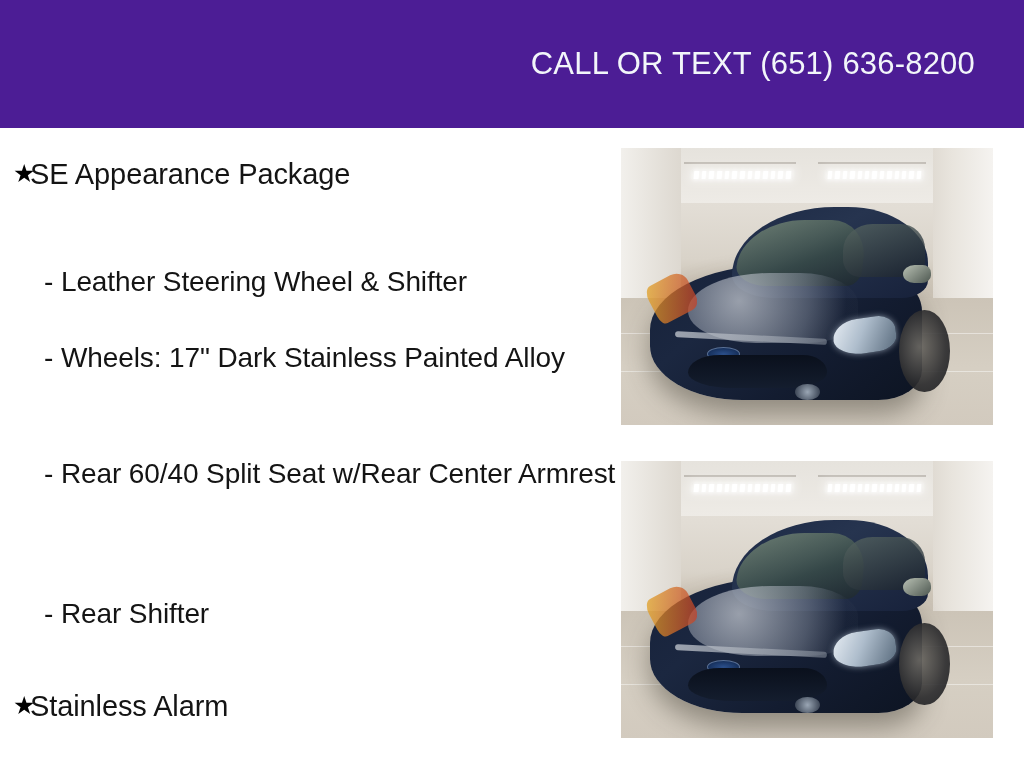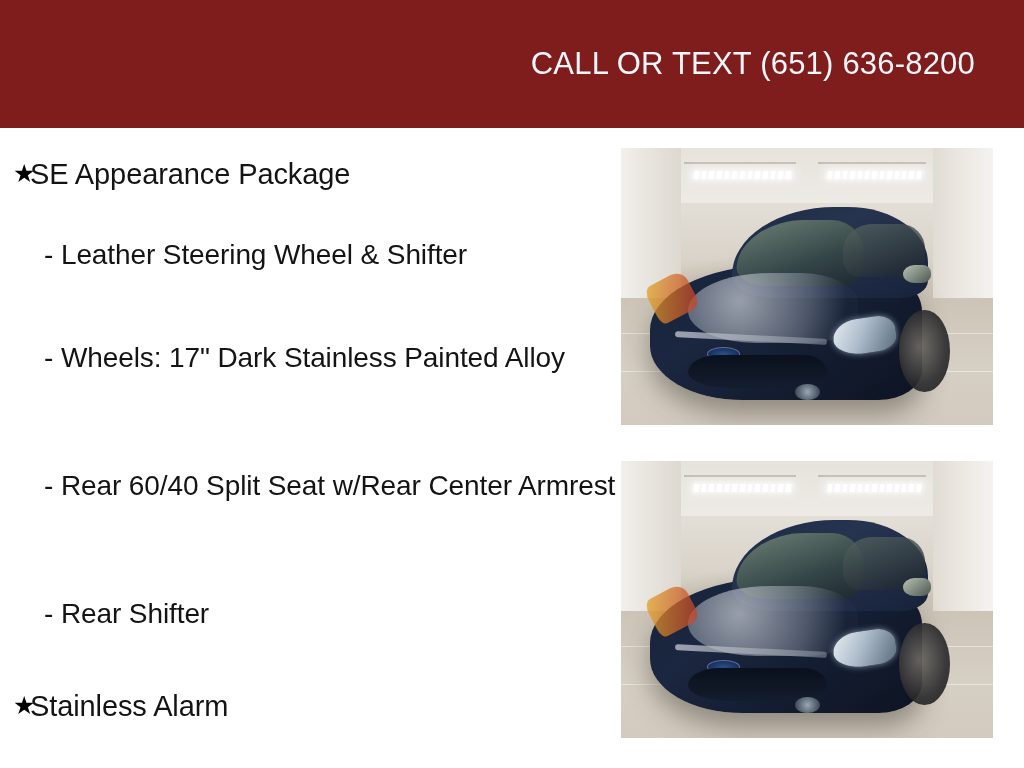--- a/index.html
+++ b/index.html
@@ -17,21 +17,21 @@
     position: relative;
   }
 
   
   .header-bar {
     position: absolute;
     left: 0;
     top: 0;
     width: 1024px;
     height: 128px;
-    background: #7f1d1d;
+    background: #4c1d95;
     box-sizing: border-box;
     display: flex;
     align-items: center;
     justify-content: flex-end;
     padding-right: 49px;
   }
   .header-phone {
     color: #f2f6fa;
     font-size: 31px;
     letter-spacing: 0.2px;
@@ -309,29 +309,29 @@
 
 <div class="content">
 
   <div class="feature-list">
 
     <div class="feature-item" style="top:28px;">
       <span class="bullet-star">★</span>
       <span class="feature-text">SE Appearance Package</span>
     </div>
 
-    <div class="feature-item sub" style="top:109px;">
+    <div class="feature-item sub" style="top:136px;">
       <span class="feature-text">- Leather Steering Wheel &amp; Shifter</span>
     </div>
 
     <div class="feature-item sub" style="top:212px;">
       <span class="feature-text">- Wheels: 17" Dark Stainless Painted Alloy</span>
     </div>
 
-    <div class="feature-item sub" style="top:340px;">
+    <div class="feature-item sub" style="top:328px;">
       <span class="feature-text">- Rear 60/40 Split Seat w/Rear Center Armrest</span>
     </div>
 
     <div class="feature-item sub" style="top:468px;">
       <span class="feature-text">- Rear Shifter</span>
     </div>
 
     <div class="feature-item" style="top:560px;">
       <span class="bullet-star">★</span>
       <span class="feature-text">Stainless Alarm</span>

